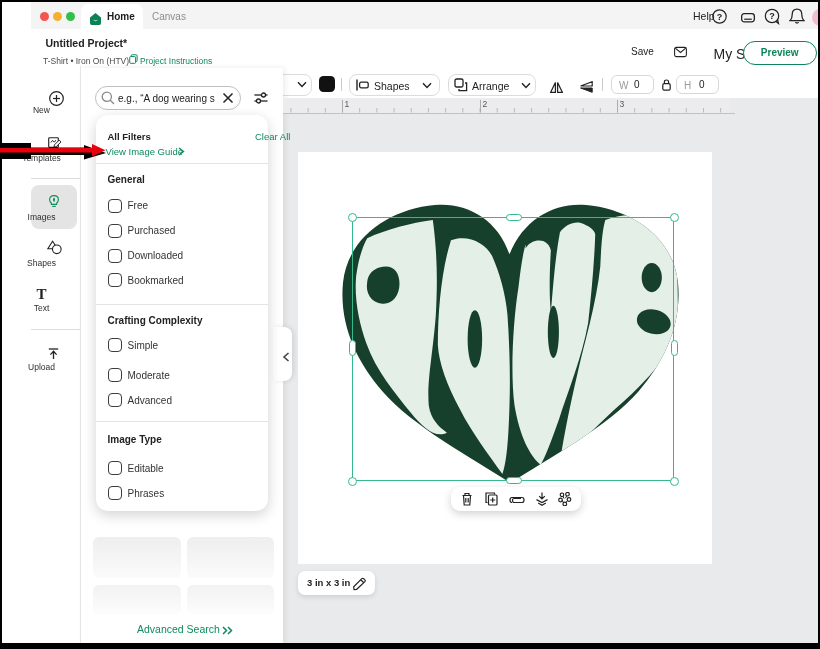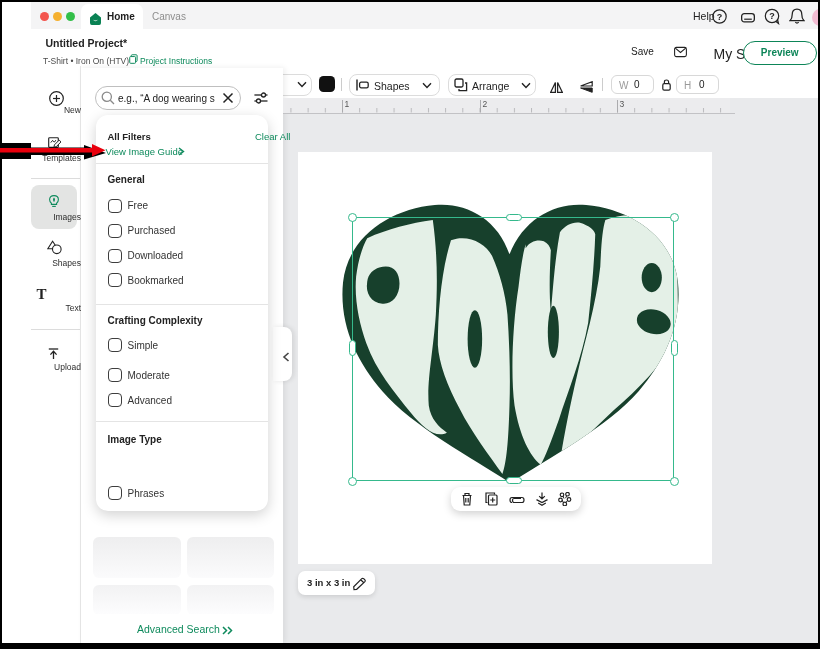--- a/index.html
+++ b/index.html
@@ -11,21 +11,21 @@
   #tabbar { left:29px; top:0; width:787px; height:27px; background:#f4f4f5; }
   .dot { border-radius:50%; width:9px; height:9px; top:9.5px; }
   #hometab { left:79px; top:2px; width:62px; height:25px; background:#fff; border-radius:7px 7px 0 0; }
   .tabtxt { font-size:10px; line-height:27px; }
   #header { left:0; top:27px; width:816px; height:71px; background:#fff; }
   .grn { color:#0e8a5c; }
   #ruler { left:281px; top:95.5px; width:447px; height:15.5px; background:#ececee; z-index:2; }
   #canvas { left:281px; top:95.5px; width:535px; height:545.5px; background:#e9eaec; }
   #artboard { left:296px; top:150px; width:414px; height:412px; background:#fff; }
   #sidebar { left:0; top:64px; width:79px; height:577px; background:#fff; border-right:1px solid #e8e8e8; }
-  .sideitem { width:79px; text-align:right; color:#2e2e2e; font-size:8.5px; }
+  .sideitem { width:79px; text-align:center; color:#2e2e2e; font-size:8.5px; }
   #panel { left:79px; top:66px; width:202px; height:575px; background:#fff; box-shadow:2px 0 6px rgba(0,0,0,0.08); }
   #dropdown { left:94px; top:113px; width:172px; height:396px; background:#fff; border-radius:12px;
       box-shadow:0 4px 14px rgba(0,0,0,0.18); }
   .cbrow { position:absolute; left:11.5px; width:150px; height:15px; }
   .cbrow .box { position:absolute; left:0; top:0; width:14px; height:14px; border:1.4px solid #3d3d3d; border-radius:4px; background:#fff; }
   .cbrow .lbl { position:absolute; left:20px; top:1.5px; font-size:10px; color:#333; }
   .sechead { position:absolute; left:11.5px; font-size:10px; font-weight:bold; color:#222; }
   .divline { position:absolute; left:0; width:172px; height:1px; background:#e4e4e4; }
   .tbtn { position:absolute; border:1px solid #dcdcdc; border-radius:8px; background:#fff; }
   .field { position:absolute; border:1px solid #d8d8d8; border-radius:6px; background:#fff; height:19px; font-size:10px; }
@@ -313,20 +313,24 @@
     <div class="cbrow" style="top:253px;">
         <div class="box"></div>
         <div class="lbl">Moderate</div>
       </div>
     <div class="cbrow" style="top:278px;">
         <div class="box"></div>
         <div class="lbl">Advanced</div>
       </div>
     <div class="divline" style="top:306px;"></div>
     <div class="sechead" style="top:318.5px;">Image Type</div>
+    <div class="cbrow" style="top:346.2px;">
+        <div class="box"></div>
+        <div class="lbl">Editable</div>
+      </div>
     <div class="cbrow" style="top:371.1px;">
         <div class="box"></div>
         <div class="lbl">Phrases</div>
       </div>
   </div>
   <div class="abs" style="left:105.5px; top:129px; font-size:9.5px; font-weight:bold; color:#222; z-index:5;">All Filters</div>
   <div class="abs grn" style="left:221px; top:129px; font-size:9.5px; z-index:5;margin-left:32px;">Clear All</div>
   <div class="abs grn" style="left:103.5px; top:143.5px; font-size:9.5px; z-index:5;">View Image Guide</div>
   <svg class="abs" style="left:175.5px; top:144.5px; z-index:5;" width="7" height="9" viewBox="0 0 7 9">
     <path d="M1 1 L5.5 4.5 L1 8" fill="none" stroke="#0e8a5c" stroke-width="1.4"></path>

